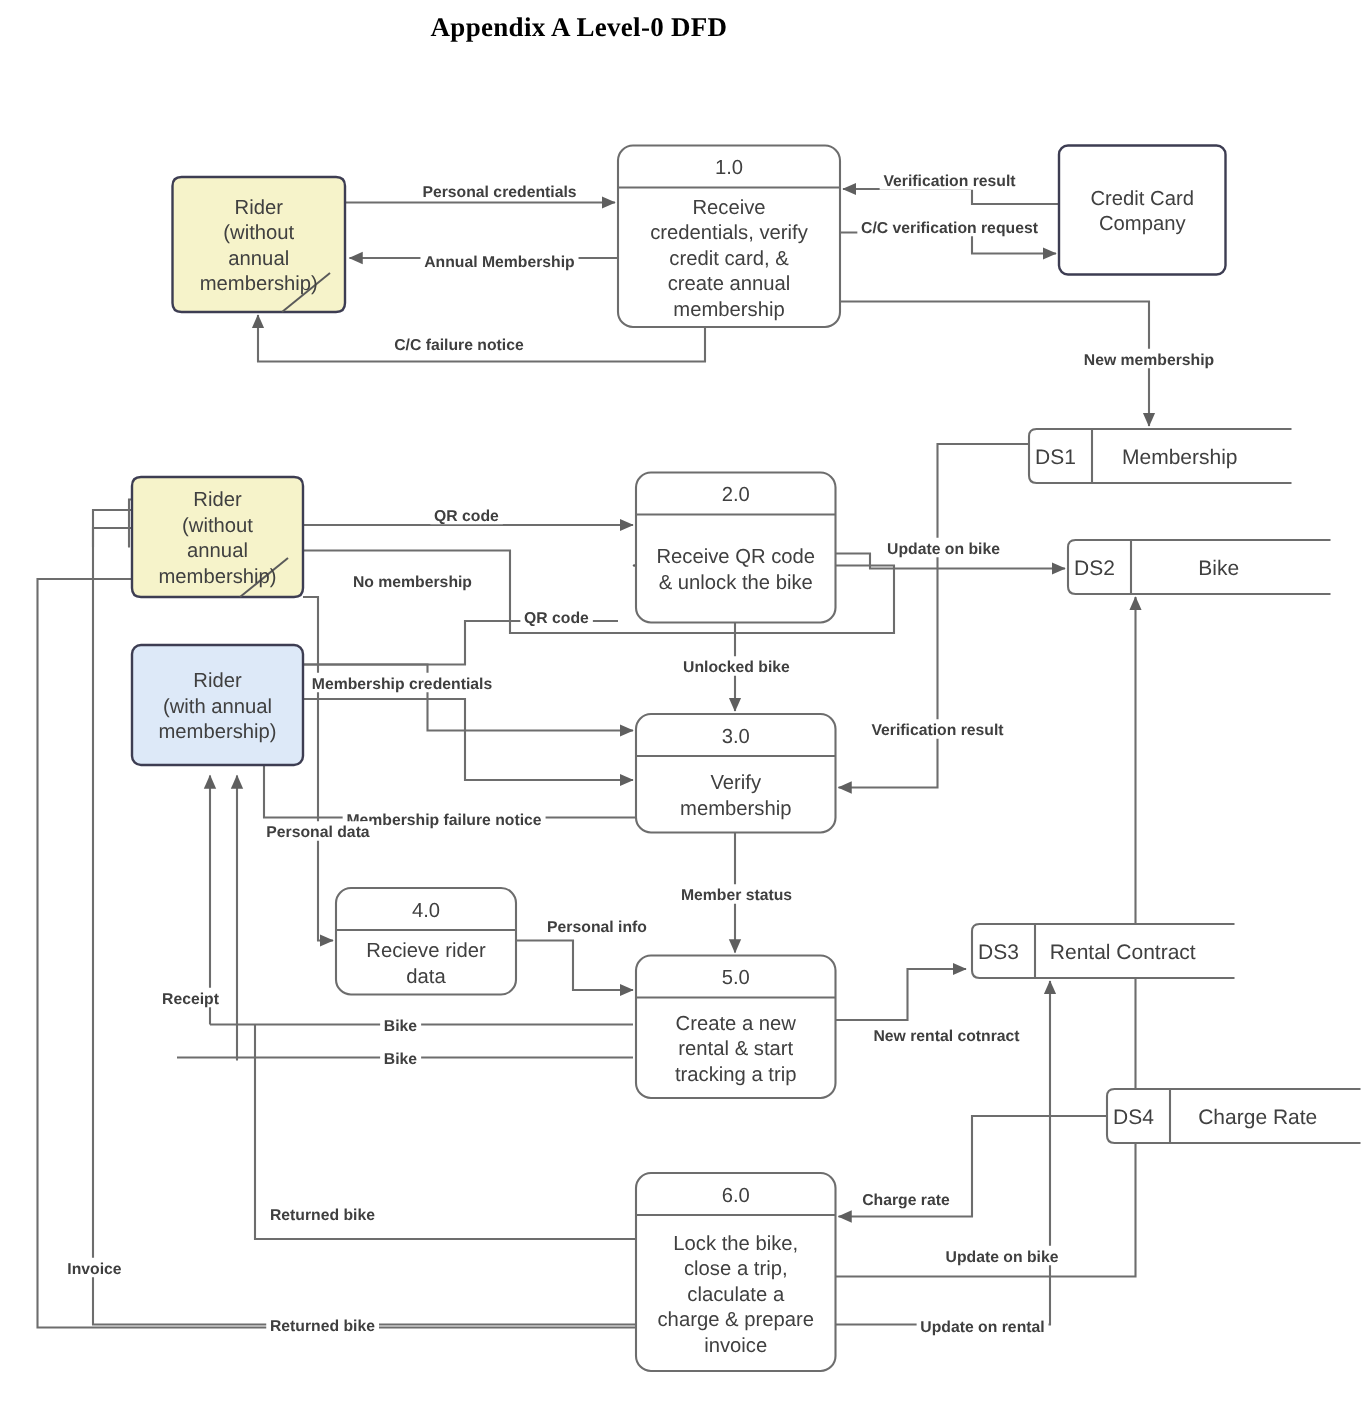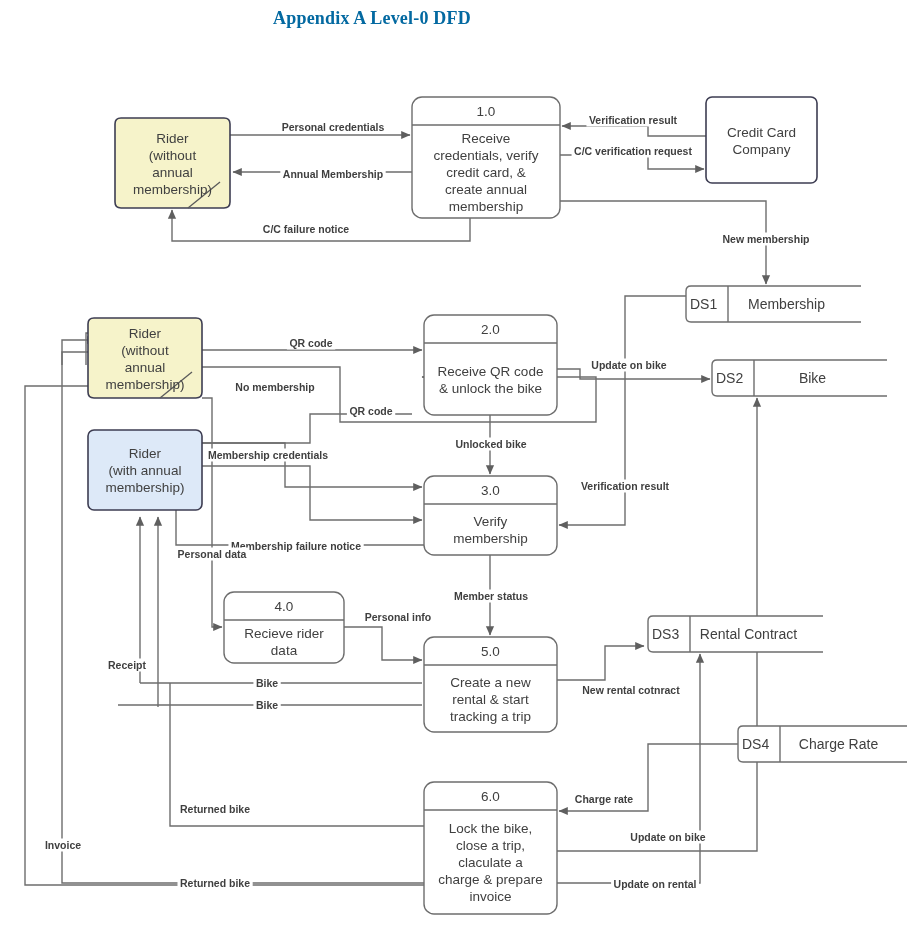--- a/index.html
+++ b/index.html
@@ -17,22 +17,23 @@
   }
   #page-title {
     position: absolute;
     left: 0;
     top: 8px;
     width: 744px;
     text-align: center;
     font-family: "Liberation Serif", serif;
     font-weight: bold;
     font-size: 18px;
-    color: #0369a1;
+    color: #000000;
     letter-spacing: 0.2px;
+    padding-left: 14px;
   }
   #diagram {
     position: absolute;
     left: 0;
     top: 0;
   }
   .shape-text {
     font-family: "Liberation Sans", sans-serif;
     font-size: 13.5px;
     fill: #404040;

